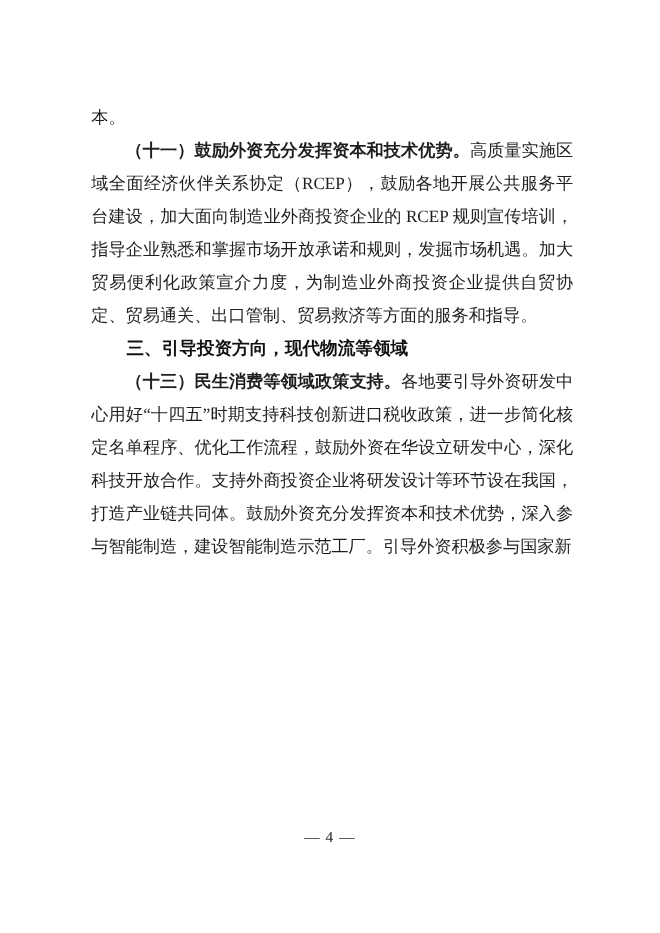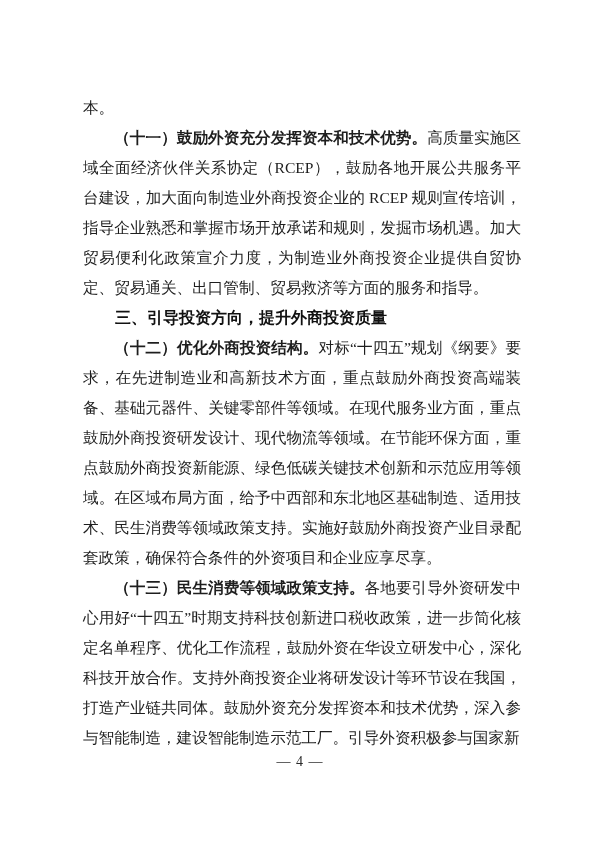--- a/index.html
+++ b/index.html
@@ -59,22 +59,21 @@
 </head>
 <body>
 
 <div class="page">
   <div class="text-block">
 
     <p class="para no-indent"><span>本。</span></p>
 
     <p class="para"><span class="lead">（十一）鼓励外资充分发挥资本和技术优势。</span><span>高质量实施区域全面经济伙伴关系协定（RCEP），鼓励各地开展公共服务平台建设，加大面向制造业外商投资企业的 RCEP 规则宣传培训，指导企业熟悉和掌握市场开放承诺和规则，发掘市场机遇。加大贸易便利化政策宣介力度，为制造业外商投资企业提供自贸协定、贸易通关、出口管制、贸易救济等方面的服务和指导。</span></p>
 
-    <h2 class="section-heading">三、引导投资方向，提升外商投资质量</h2>
+    <h2 class="section-heading">三、引导投资方向，现代物流等领域</h2>
 
-    <p class="para"><span class="lead">（十二）优化外商投资结构。</span><span>对标“十四五”规划《纲要》要求，在先进制造业和高新技术方面，重点鼓励外商投资高端装备、基础元器件、关键零部件等领域。在现代服务业方面，重点鼓励外商投资研发设计、现代物流等领域。在节能环保方面，重点鼓励外商投资新能源、绿色低碳关键技术创新和示范应用等领域。在区域布局方面，给予中西部和东北地区基础制造、适用技术、民生消费等领域政策支持。实施好鼓励外商投资产业目录配套政策，确保符合条件的外资项目和企业应享尽享。</span></p>
 
     <p class="para"><span class="lead">（十三）民生消费等领域政策支持。</span><span>各地要引导外资研发中心用好“十四五”时期支持科技创新进口税收政策，进一步简化核定名单程序、优化工作流程，鼓励外资在华设立研发中心，深化科技开放合作。支持外商投资企业将研发设计等环节设在我国，打造产业链共同体。鼓励外资充分发挥资本和技术优势，深入参与智能制造，建设智能制造示范工厂。引导外资积极参与国家新</span></p>
 
   </div>
 
   <div class="page-footer">— 4 —</div>
 </div>
 
 </body></html>

